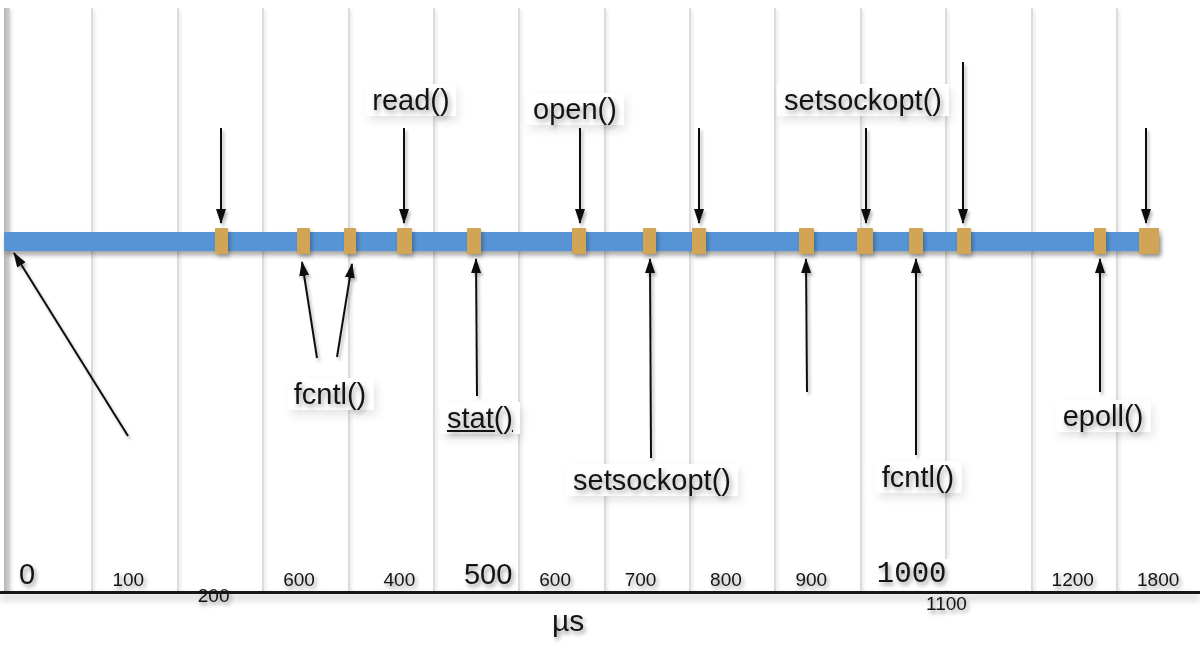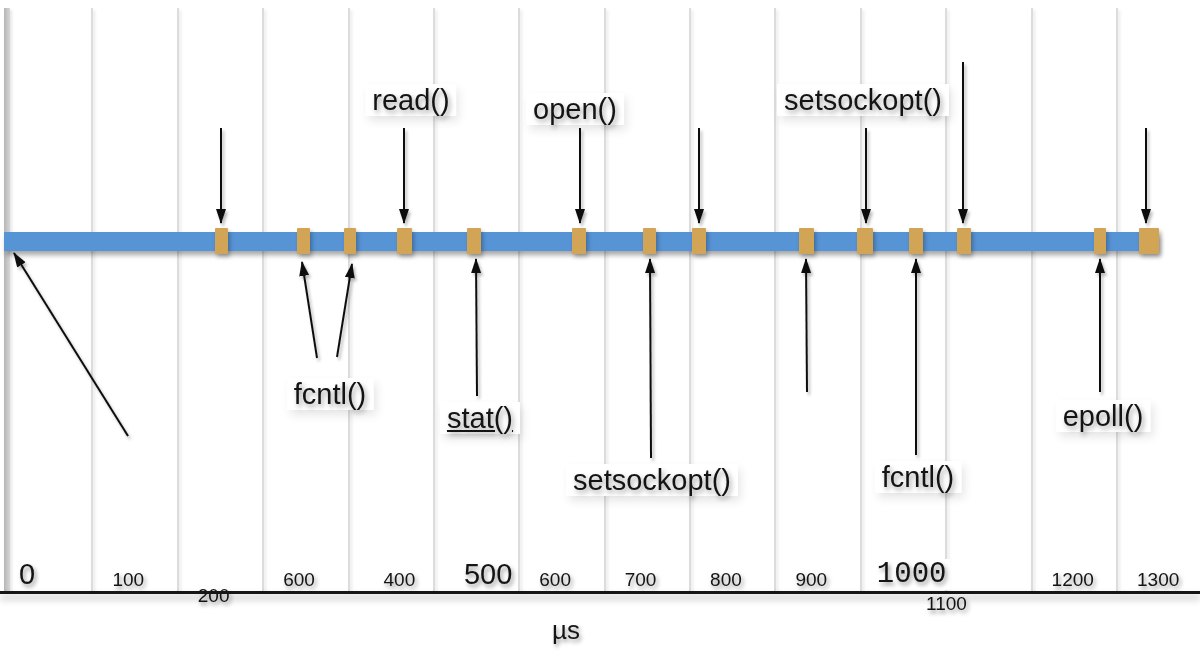--- a/index.html
+++ b/index.html
@@ -19,22 +19,22 @@
     position:absolute;transform:translateX(-50%);white-space:nowrap;
     font-size:29px;line-height:1.12;background:#fff;padding:0 7px;z-index:5;
     text-shadow:2px 3px 5px rgba(0,0,0,0.38);
     box-shadow:3px 5px 9px rgba(0,0,0,0.10);
   }
   .tick{position:absolute;top:569px;font-size:19px;line-height:1;background:#fff;
         padding:1px 4px;z-index:5;text-shadow:2px 3px 4px rgba(0,0,0,0.42);}
   .tick.big{top:559px;font-size:29px;}
   .axisline{position:absolute;left:0;top:591px;width:1200px;height:3px;background:#161616;
         z-index:6;box-shadow:0 5px 7px rgba(0,0,0,0.30);}
-  .unit{position:absolute;left:552px;top:606px;font-size:26px;line-height:1;z-index:5;
-        text-shadow:2px 3px 4px rgba(0,0,0,0.40);margin-top:11px;}
+  .unit{position:absolute;left:552px;top:606px;font-size:30px;line-height:1;z-index:5;
+        text-shadow:2px 3px 4px rgba(0,0,0,0.40);}
 </style>
 </head>
 <body>
 
 <div id="stage">
   <svg id="arrows" width="1200" height="660" viewBox="0 0 1200 660">
     <defs>
       <marker id="ah" markerUnits="userSpaceOnUse" markerWidth="16" markerHeight="12" refX="14" refY="5" orient="auto">
         <path d="M0,0 L15,5 L0,10 Z" fill="#101010"></path>
       </marker>
@@ -105,14 +105,14 @@
     <div class="tick" style="left: 279.154px;">600</div>
     <div class="tick" style="left: 364.538px; margin-left: 15px;">400</div>
     <div class="tick big" style="left: 459.923px;">500</div>
     <div class="tick" style="left: 535.308px;">600</div>
     <div class="tick" style="left: 620.692px;">700</div>
     <div class="tick" style="left: 706.077px;">800</div>
     <div class="tick" style="left: 791.462px;">900</div>
     <div class="tick big" style="left: 872.846px; font-family: Liberation Mono, monospace;">1000</div>
     <div class="tick" style="left: 922px; margin-top: 24px;">1100</div>
     <div class="tick" style="left: 1047.62px;">1200</div>
-    <div class="tick" style="left: 1133px;">1300</div>
+    <div class="tick" style="left: 1133px;">1800</div>
   </div>
 
 </body></html>

